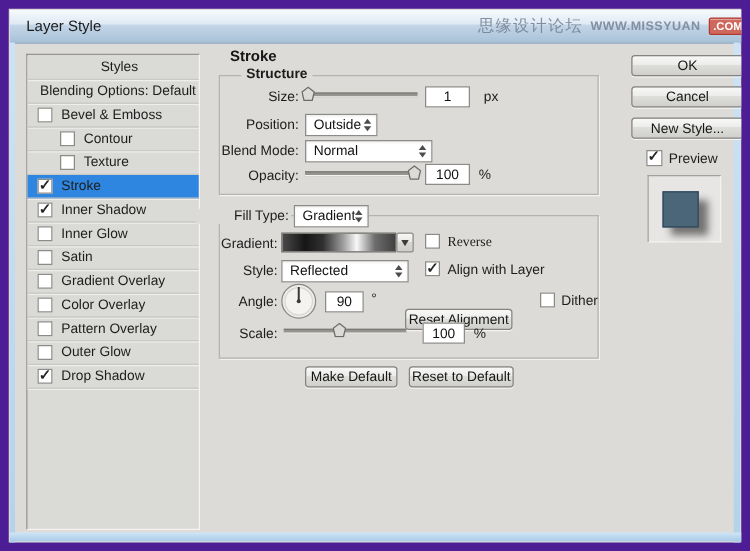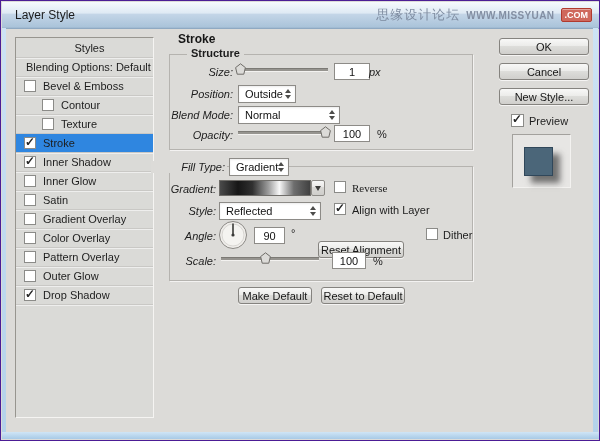--- a/index.html
+++ b/index.html
@@ -1,16 +1,16 @@
 <!DOCTYPE html>
 <html><head>
 <meta charset="utf-8">
 <style>
   html,body{margin:0;padding:0;background:#8a8a8a;font-family:"Liberation Sans",sans-serif;}
-  .window{position:relative;width:600px;height:441px;background:#dcdbd8;border:1px solid #4c1d95;box-sizing:border-box;overflow:hidden;}
+  .window{position:relative;width:600px;height:441px;background:#dcdbd8;border:7px solid #4c1d95;box-sizing:border-box;overflow:hidden;}
   
   .titlebar{position:absolute;left:1px;top:1px;width:597px;height:26px;
     background:linear-gradient(#f6fafd,#dfeaf4 42%,#c3d5e7 48%,#abc4da 95%,#9cb6ce);
     border-bottom:1px solid #8fa9c2;display:flex;align-items:center;}
   .win-title{font-size:12px;color:#1b1b1b;margin-left:13px;}
   .watermark{position:absolute;right:7px;top:0;height:26px;display:flex;align-items:center;gap:6px;}
   .wm-cn{font-size:13px;color:rgba(118,131,152,.9);letter-spacing:1px;}
   .wm-url{font-size:10px;font-weight:bold;color:rgba(126,138,158,.95);letter-spacing:.4px;}
   .wm-box{font-size:9px;font-weight:bold;color:#fff;background:#cf685c;border:1px solid #b03a2e;
     border-radius:2px;padding:1px 3px;box-shadow:inset 0 1px 0 rgba(255,255,255,.4);}
@@ -29,21 +29,21 @@
   .cbx{width:12px;height:12px;background:#fff;border:1px solid #8b8b88;box-sizing:border-box;
     position:relative;flex:0 0 auto;}
   .cbx .check-icon{position:absolute;left:0px;top:-3px;font-size:12px;font-weight:bold;color:#262626;display:none;}
   .cbx.on .check-icon{display:block;}
   .side-row .lbl{margin-left:7px;white-space:nowrap;}
   
   .abs{position:absolute;}
   .sec-title{font-size:12px;font-weight:bold;color:#161616;}
   .group{border:1px solid #b5b3af;box-shadow:1px 1px 0 rgba(255,255,255,.65);}
   .legend{position:absolute;font-size:11px;font-weight:bold;color:#1c1c1c;background:#dcdbd8;padding:0 4px;}
-  .flabel{font-size:11px;color:#1d1d1d;text-align:right;white-space:nowrap;font-style:italic;}
+  .flabel{font-size:11px;color:#1d1d1d;text-align:right;white-space:nowrap;}
   .unit{font-size:11px;color:#1d1d1d;}
   .tinput{position:absolute;box-sizing:border-box;border:1px solid #8d8b87;background:#fff;
     font-family:"Liberation Sans",sans-serif;font-size:11px;color:#111;text-align:center;padding:0;}
   .dropdown{position:absolute;box-sizing:border-box;border:1px solid #8d8b87;background:#fff;
     display:flex;align-items:center;font-size:11px;color:#111;padding-left:6px;cursor:default;
     box-shadow:inset 0 1px 2px rgba(0,0,0,.08);}
   .stepper{display:inline-flex;flex-direction:column;gap:2px;margin-left:auto;margin-right:4px;}
   .stepper i{display:block;width:0;height:0;border-left:3px solid transparent;border-right:3px solid transparent;}
   .stepper i.up{border-bottom:4px solid #4c4c4a;}
   .stepper i.dn{border-top:4px solid #4c4c4a;}
@@ -153,21 +153,21 @@
   <div class="legend" style="left:186px;top:46px;">Structure</div>
 
   <div class="abs flabel" style="left:150px;top:65px;width:82px;">Size:</div>
   <div class="slider" style="left:237px;top:62px;width:90px;">
     <div class="groove"></div>
     <svg class="thumb" width="11" height="12" viewBox="0 0 11 12" style="left: calc(2% - 5px);">
         <polygon points="5.5,0.8 10.4,4.6 8.8,11.2 2.2,11.2 0.6,4.6" fill="#dcdbd8" stroke="#6e6c68" stroke-width="1"></polygon>
       </svg>
   </div>
   <input class="tinput" style="left: 333px; top: 62px; width: 36px; height: 17px;" value="1">
-  <div class="abs unit" style="left:368px;top:65px;font-style:italic;">px</div>
+  <div class="abs unit" style="left:380px;top:65px;">px</div>
 
   <div class="abs flabel" style="left:150px;top:87px;width:82px;">Position:</div>
   <div class="dropdown" style="left:237px;top:84px;width:58px;height:18px;">
     <span>Outside</span>
     <span class="stepper">
         <i class="up"></i>
         <i class="dn"></i>
       </span>
   </div>
 

